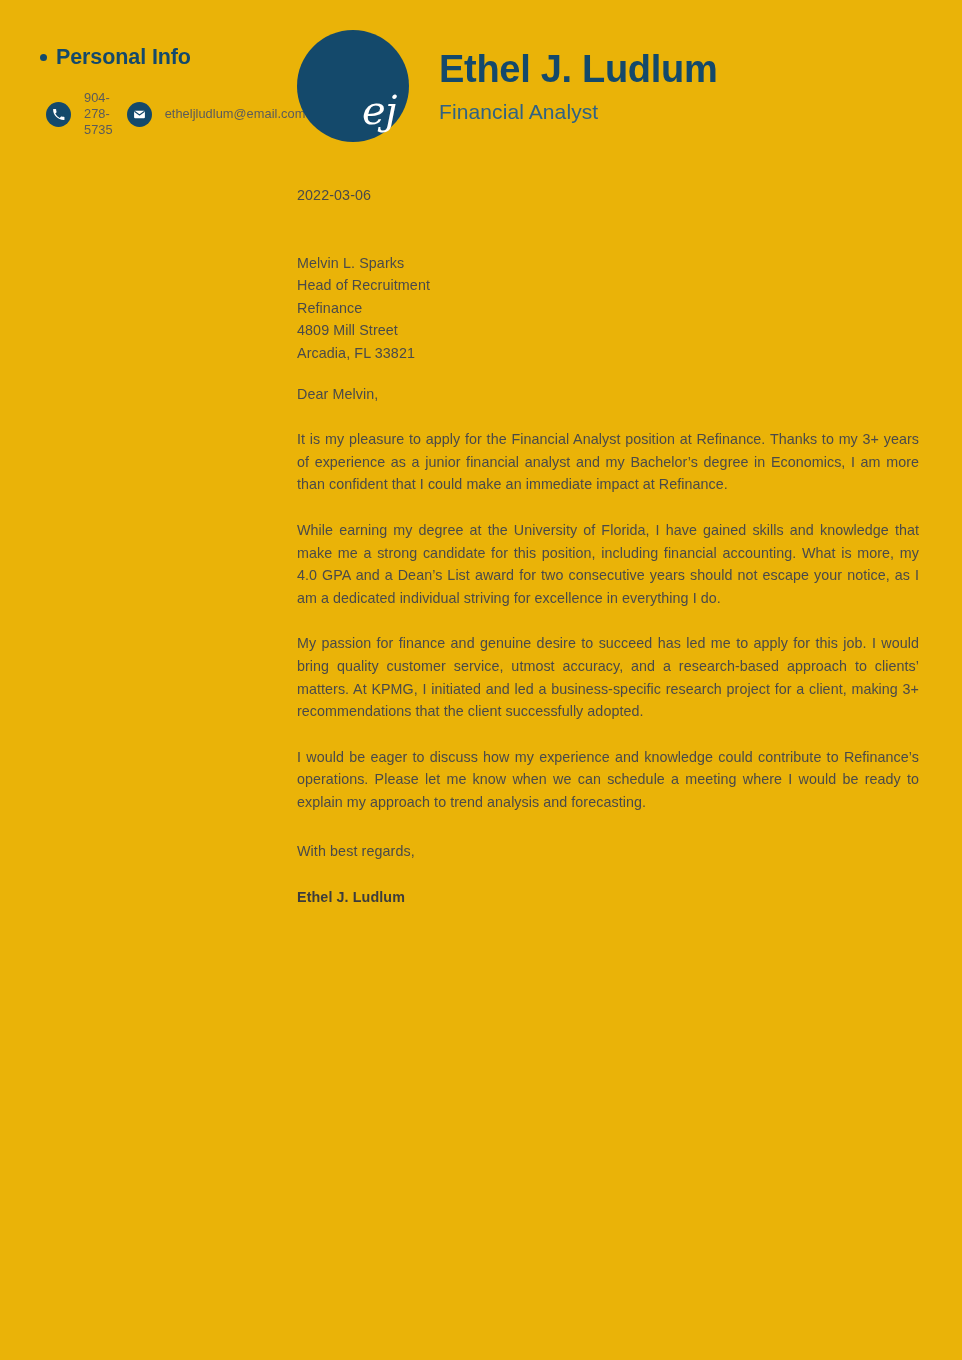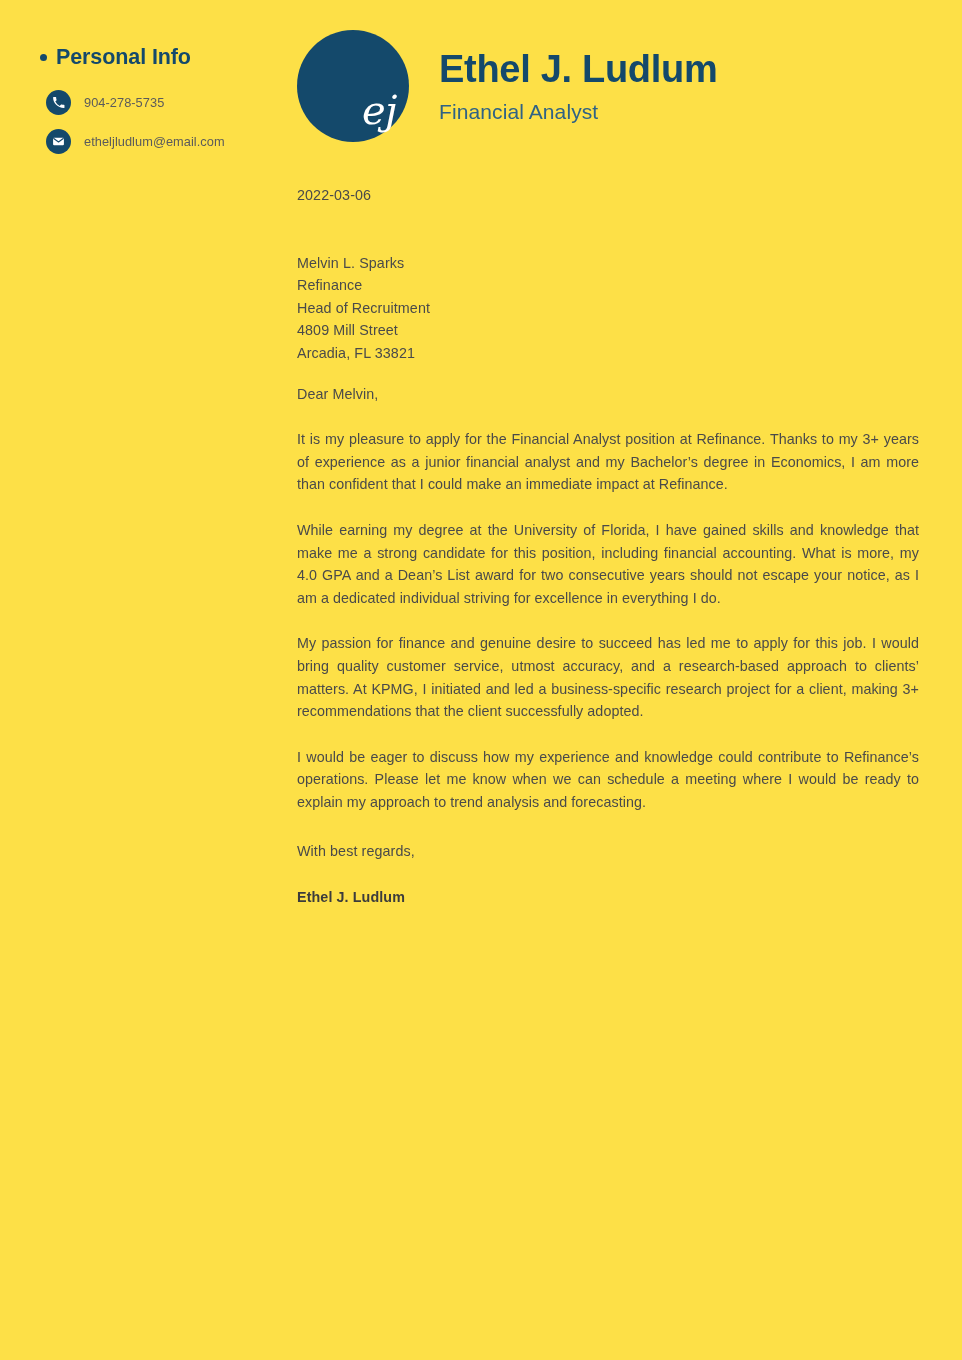--- a/index.html
+++ b/index.html
@@ -10,21 +10,21 @@
   body {
     width: 962px;
     height: 1360px;
     font-family: "Liberation Sans", sans-serif;
     -webkit-font-smoothing: antialiased;
   }
   .page {
     position: relative;
     width: 962px;
     height: 1360px;
-    background: #fde047;
+    background: #eab308;
     overflow: hidden;
   }
 
   
   .sidebar {
     position: absolute;
     left: 0;
     top: 0;
     width: 290px;
     height: 1360px;
@@ -47,21 +47,20 @@
     height: 7px;
     border-radius: 50%;
     background: #14496b;
     flex: 0 0 auto;
     margin-top: 1px;
   }
   .contact-list {
     margin-top: 20px;
     padding-left: 46px;
     display: flex;
-    flex-direction: column;
     gap: 14px;
   }
   .contact-item {
     display: flex;
     align-items: center;
     gap: 13px;
   }
   .contact-icon {
     width: 25px;
     height: 25px;
@@ -215,22 +214,22 @@
         <div class="person-role">Financial Analyst</div>
       </div>
     </header>
 
     <section class="letter-body">
 
       <div class="date-line">2022-03-06</div>
 
       <div class="recipient-block">
         <div>Melvin L. Sparks</div>
+        <div>Head of Recruitment</div>
         <div>Refinance</div>
-        <div>Head of Recruitment</div>
         <div>4809 Mill Street</div>
         <div>Arcadia, FL 33821</div>
       </div>
 
       <div class="salutation">Dear Melvin,</div>
 
       <p class="para">It is my pleasure to apply for the Financial Analyst position at Refinance. Thanks to my 3+ years of experience as a junior financial analyst and my Bachelor’s degree in Economics, I am more than confident that I could make an immediate impact at Refinance.</p>
       <p class="para">While earning my degree at the University of Florida, I have gained skills and knowledge that make me a strong candidate for this position, including financial accounting. What is more, my 4.0 GPA and a Dean’s List award for two consecutive years should not escape your notice, as I am a dedicated individual striving for excellence in everything I do.</p>
       <p class="para">My passion for finance and genuine desire to succeed has led me to apply for this job. I would bring quality customer service, utmost accuracy, and a research-based approach to clients’ matters. At KPMG, I initiated and led a business-specific research project for a client, making 3+ recommendations that the client successfully adopted.</p>
       <p class="para">I would be eager to discuss how my experience and knowledge could contribute to Refinance’s operations. Please let me know when we can schedule a meeting where I would be ready to explain my approach to trend analysis and forecasting.</p>

